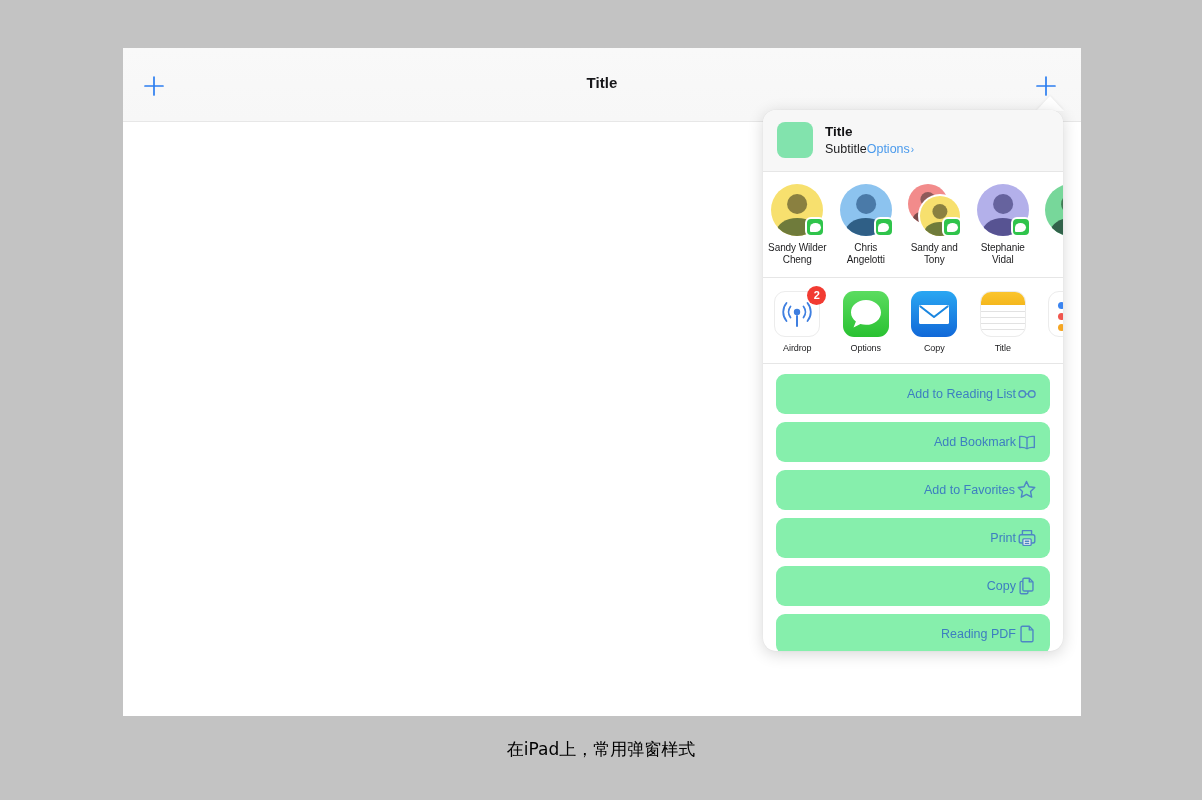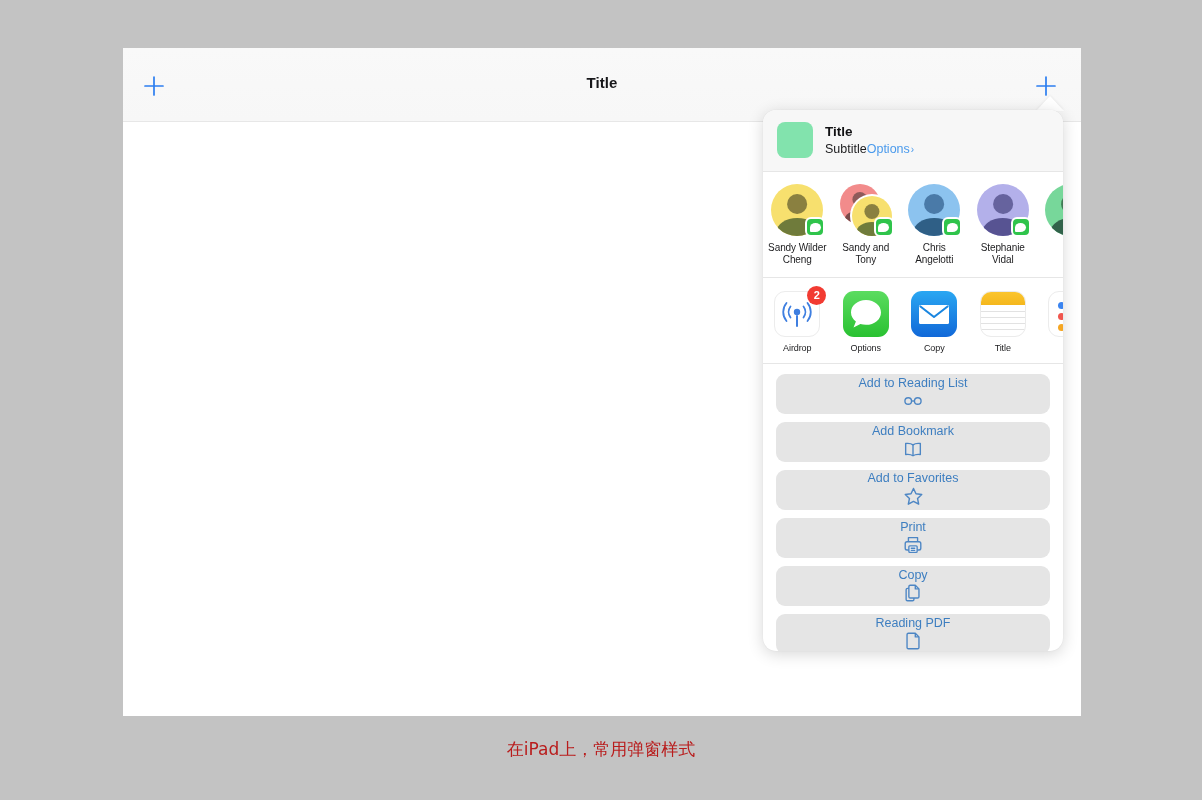--- a/index.html
+++ b/index.html
@@ -268,48 +268,47 @@
     border-radius: 50%;
   }
 
   
   #actions-list {
     padding: 10px 13px 0 13px;
   }
   .action-row {
     display: flex;
     align-items: center;
-    justify-content: center;
+    justify-content: flex-end;
     height: 40px;
     padding: 0 12px;
     margin-bottom: 8px;
-    background: #e5e5e5;
+    background: #86efac;
     border-radius: 9px;
     cursor: pointer;
-    flex-direction: column;
   }
   .action-label {
     font-size: 12.5px;
     color: #3d7ec0;
   }
   .action-icon {
     color: #4d86c4;
     display: flex;
     align-items: center;
   }
   .action-icon svg { display: block; }
 
   
   #caption {
     position: absolute;
     left: 0; right: 0;
     top: 738px;
     text-align: center;
     font-size: 17px;
-    color: #b91c1c;
+    color: #000000;
     font-family: "DejaVu Sans", "Liberation Sans", sans-serif;
   }
 </style>
 </head>
 <body>
 
 <div id="ipad-card">
 
   <div id="nav-bar">
     <div class="plus-btn" id="nav-plus-left">
@@ -351,45 +350,45 @@
             <div class="body" style="background:#6f7b3b"></div>
           </div>
           <div class="badge-msg">
             <div class="bubble"></div>
           </div>
         </div>
         <div class="contact-name">Sandy Wilder<br>Cheng</div>
       </div>
       <div class="contact">
         <div class="contact-av-wrap">
+          <div class="av " style="background:#8cc3ef">
+            <div class="head" style="background:#4a7aa8"></div>
+            <div class="body" style="background:#2f5f86"></div>
+          </div>
+          <div class="badge-msg">
+            <div class="bubble"></div>
+          </div>
+        </div>
+        <div class="contact-name">Chris<br>Angelotti</div>
+      </div>
+      <div class="contact">
+        <div class="contact-av-wrap">
           <div class="av av-back" style="background:#f28b8b">
             <div class="head" style="background:#8e5a5a"></div>
             <div class="body" style="background:#7a4a4a"></div>
           </div>
           <div class="av av-front" style="background:#f7e06e">
             <div class="head" style="background:#8a8040"></div>
             <div class="body" style="background:#6f7b3b"></div>
           </div>
           <div class="badge-msg">
             <div class="bubble"></div>
           </div>
         </div>
         <div class="contact-name">Sandy and<br>Tony</div>
-      </div>
-      <div class="contact">
-        <div class="contact-av-wrap">
-          <div class="av " style="background:#8cc3ef">
-            <div class="head" style="background:#4a7aa8"></div>
-            <div class="body" style="background:#2f5f86"></div>
-          </div>
-          <div class="badge-msg">
-            <div class="bubble"></div>
-          </div>
-        </div>
-        <div class="contact-name">Chris<br>Angelotti</div>
       </div>
       <div class="contact">
         <div class="contact-av-wrap">
           <div class="av " style="background:#b3b0ea">
             <div class="head" style="background:#66639e"></div>
             <div class="body" style="background:#575392"></div>
           </div>
           <div class="badge-msg">
             <div class="bubble"></div>
           </div>

